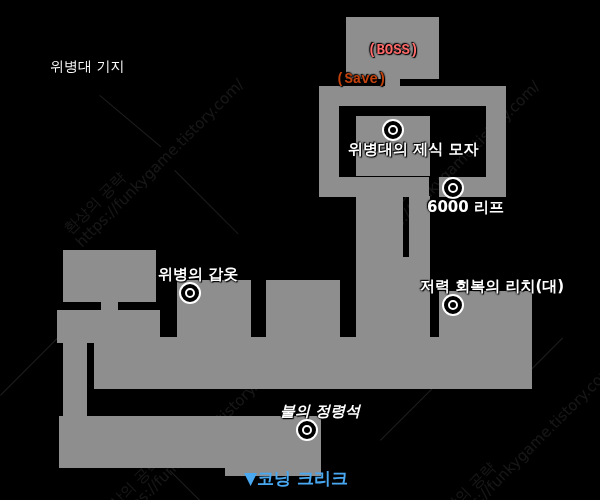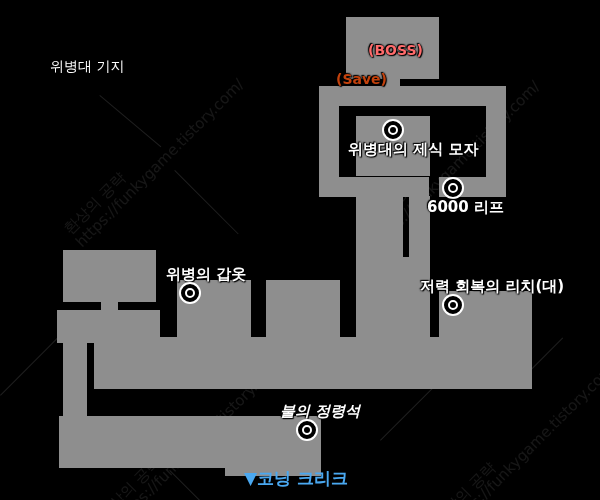--- a/index.html
+++ b/index.html
@@ -2,21 +2,21 @@
 <html><head>
 <meta charset="utf-8">
 <style>
   html, body { margin:0; padding:0; }
   body { width:600px; height:500px; background:#000; position:relative; overflow:hidden; font-family:"DejaVu Sans", sans-serif; }
   .map { position:absolute; left:0; top:0; width:600px; height:500px; }
   .room { position:absolute; background:#8e8e8e; }
   .title { position:absolute; left:50px; top:58px; color:#fff; font-size:14px; font-weight:normal; }
   .subtitle { position:absolute; left:50px; top:76px; color:#fff; font-size:12px; font-weight:bold; }
   .label { position:absolute; color:#fff; font-size:15px; font-weight:bold; white-space:nowrap; text-shadow:0 0 2px #000,0 0 2px #000,1px 1px 1px #000,-1px -1px 1px #000; }
-  .red-label { position:absolute; font-size:14px; font-weight:bold; white-space:nowrap; text-shadow:0 0 2px #000,0 0 2px #000,1px 1px 1px #000,-1px -1px 1px #000; }
+  .red-label { position:absolute; font-size:14px; font-weight:bold; white-space:nowrap; text-shadow:0 0 2px #000,0 0 2px #000,1px 1px 1px #000,-1px -1px 1px #000;font-family:Liberation Mono, monospace; }
   .exit-label { position:absolute; font-size:17px; font-weight:bold; white-space:nowrap; }
   .marker { position:absolute; width:10px; height:10px; border-radius:50%; background:#fff; border:4px solid #000; box-shadow:0 0 0 2px #fff; }
   .marker::after { content:""; position:absolute; left:2px; top:2px; width:6px; height:6px; border-radius:50%; background:#000; }
   .wm { position:absolute; color:rgba(255,255,255,0.09); font-size:15px; transform:rotate(-45deg); transform-origin:left top; white-space:nowrap; }
   .wm-line { position:absolute; height:1px; background:rgba(255,255,255,0.12); transform-origin:left top; }
 </style>
 </head>
 <body>
 
 <div class="map">
@@ -71,21 +71,21 @@
 
   <div class="red-label" style="left:368px;top:42px;color:#ff6b6b;">(BOSS)</div>
   <div class="red-label" style="left:336px;top:71px;color:#c2410c;">(Save)</div>
 
   <div class="marker" style="left:384px;top:121px;"></div>
   <div class="label" style="left:348px;top:140px;">위병대의 제식 모자</div>
 
   <div class="marker" style="left:444px;top:179px;"></div>
   <div class="label" style="left:427px;top:198px;">6000 리프</div>
 
-  <div class="label" style="left:166px;top:265px;">위병의 갑옷</div>
+  <div class="label" style="left:158px;top:265px;">위병의 갑옷</div>
   <div class="marker" style="left:181px;top:284px;"></div>
 
   <div class="label" style="left:420px;top:277px;">저력 회복의 리치(대)</div>
   <div class="marker" style="left:444px;top:296px;"></div>
 
   <div class="label" style="left:280px;top:402px;font-style:italic;">불의 정령석</div>
   <div class="marker" style="left:298px;top:421px;"></div>
 
   <div class="exit-label" style="left:244px;top:467px;color:#4aa8f0;">
     <span>▼</span><span>코닝 크리크</span>

